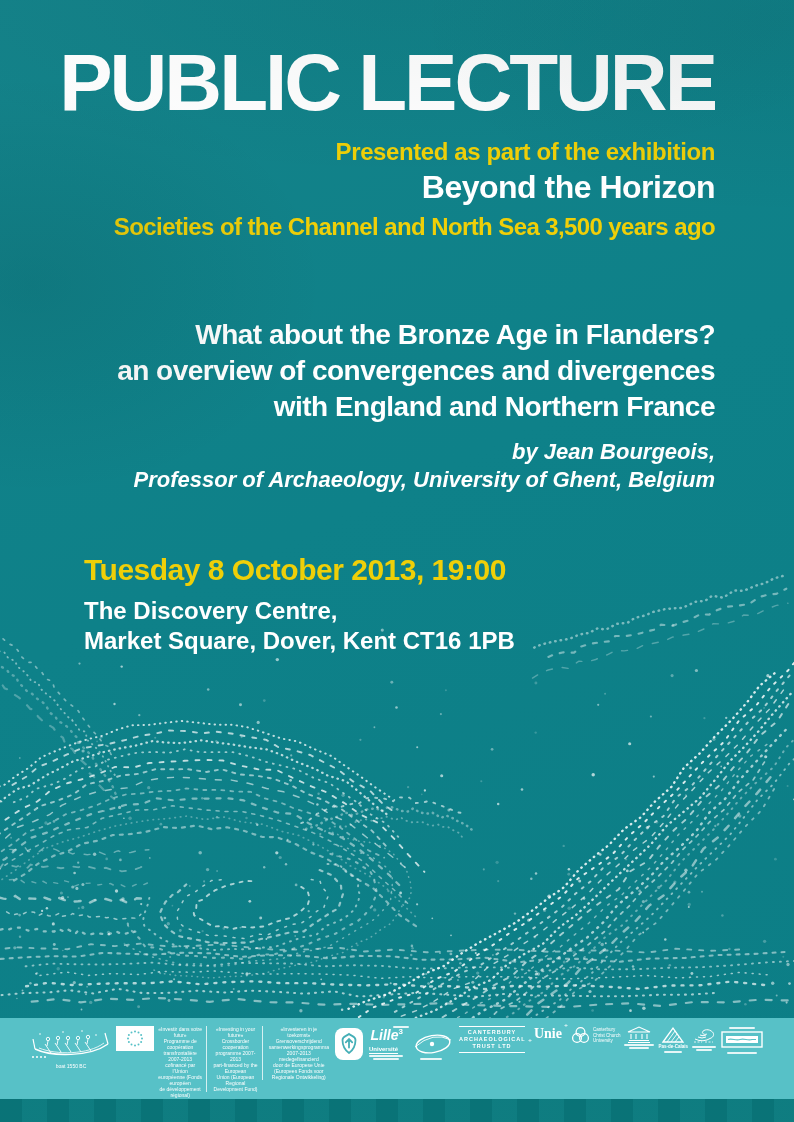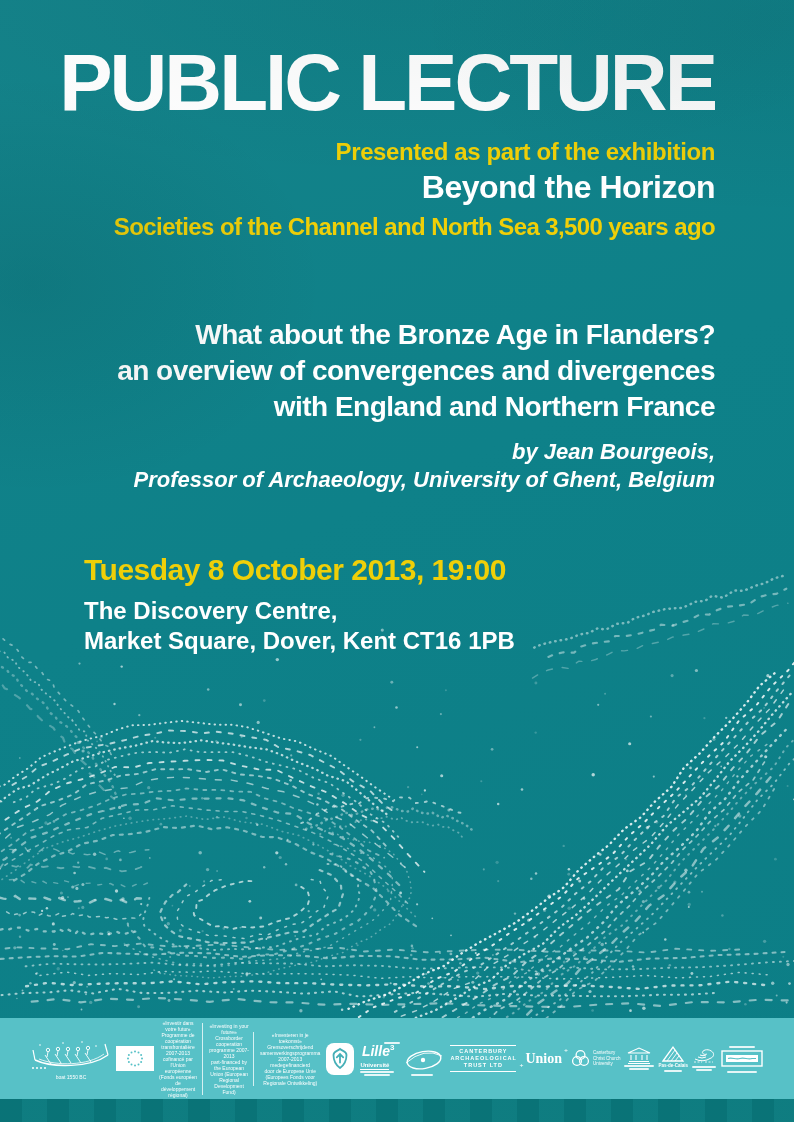--- a/index.html
+++ b/index.html
@@ -30,21 +30,21 @@
   .speaker p{margin:0;}
   .when{padding-left:84px;margin-top:58px;text-align:left;}
   .date{margin:0;color:#EFCF08;font-size:30px;font-weight:bold;letter-spacing:-0.5px;}
   .venue{margin:9px 0 0 0;color:#fff;font-size:24px;font-weight:bold;line-height:1.26;}
   .venue p{margin:0;}
   
   #waves{position:absolute;left:0;top:552px;width:794px;height:466px;z-index:1;}
   
   .footer-band{
     position:absolute;left:0;top:1018px;width:794px;height:81px;z-index:5;
-    background:#57C1C7;display:flex;align-items:center;justify-content:space-between;
+    background:#57C1C7;display:flex;align-items:flex-start;justify-content:space-between;
     padding:8px 30px;box-sizing:border-box;gap:4px;
   }
   .footer-strip{
     position:absolute;left:0;top:1099px;width:794px;height:23px;z-index:5;background:#0A7A7E;
     background-image:repeating-linear-gradient(90deg, rgba(0,0,0,.06) 0 22px, rgba(255,255,255,.02) 22px 47px);
   }
   .logo{display:flex;flex-direction:column;align-items:center;color:#fff;flex:0 0 auto;}
   .logo svg{display:block;}
   .cap{font-size:5px;line-height:6px;color:#fff;text-align:center;margin-top:1px;white-space:pre-line;}
   .credit{width:64px;font-size:5px;line-height:6px;color:#fff;text-align:center;white-space:pre-line;}
@@ -494,21 +494,21 @@
     </div>
 
     <div class="logo">
       <div class="cat-text">CANTERBURY
 ARCHAEOLOGICAL
 TRUST LTD</div>
     </div>
 
     <div class="logo">
       <div class="inrap">
-        <span class="plus bl">+</span><span>Union</span><span class="plus tr">+</span>
+        <span class="plus bl">+</span><span>Unie</span><span class="plus tr">+</span>
       </div>
     </div>
 
     <div class="logo">
       <div class="cccu">
         <svg width="19" height="19" viewBox="0 0 19 19" fill="none" stroke="#fff" stroke-width="1.3">
           <circle cx="9.5" cy="6" r="4.4"></circle>
             <circle cx="6" cy="12" r="4.4"></circle>
             <circle cx="13" cy="12" r="4.4"></circle>
         </svg>

